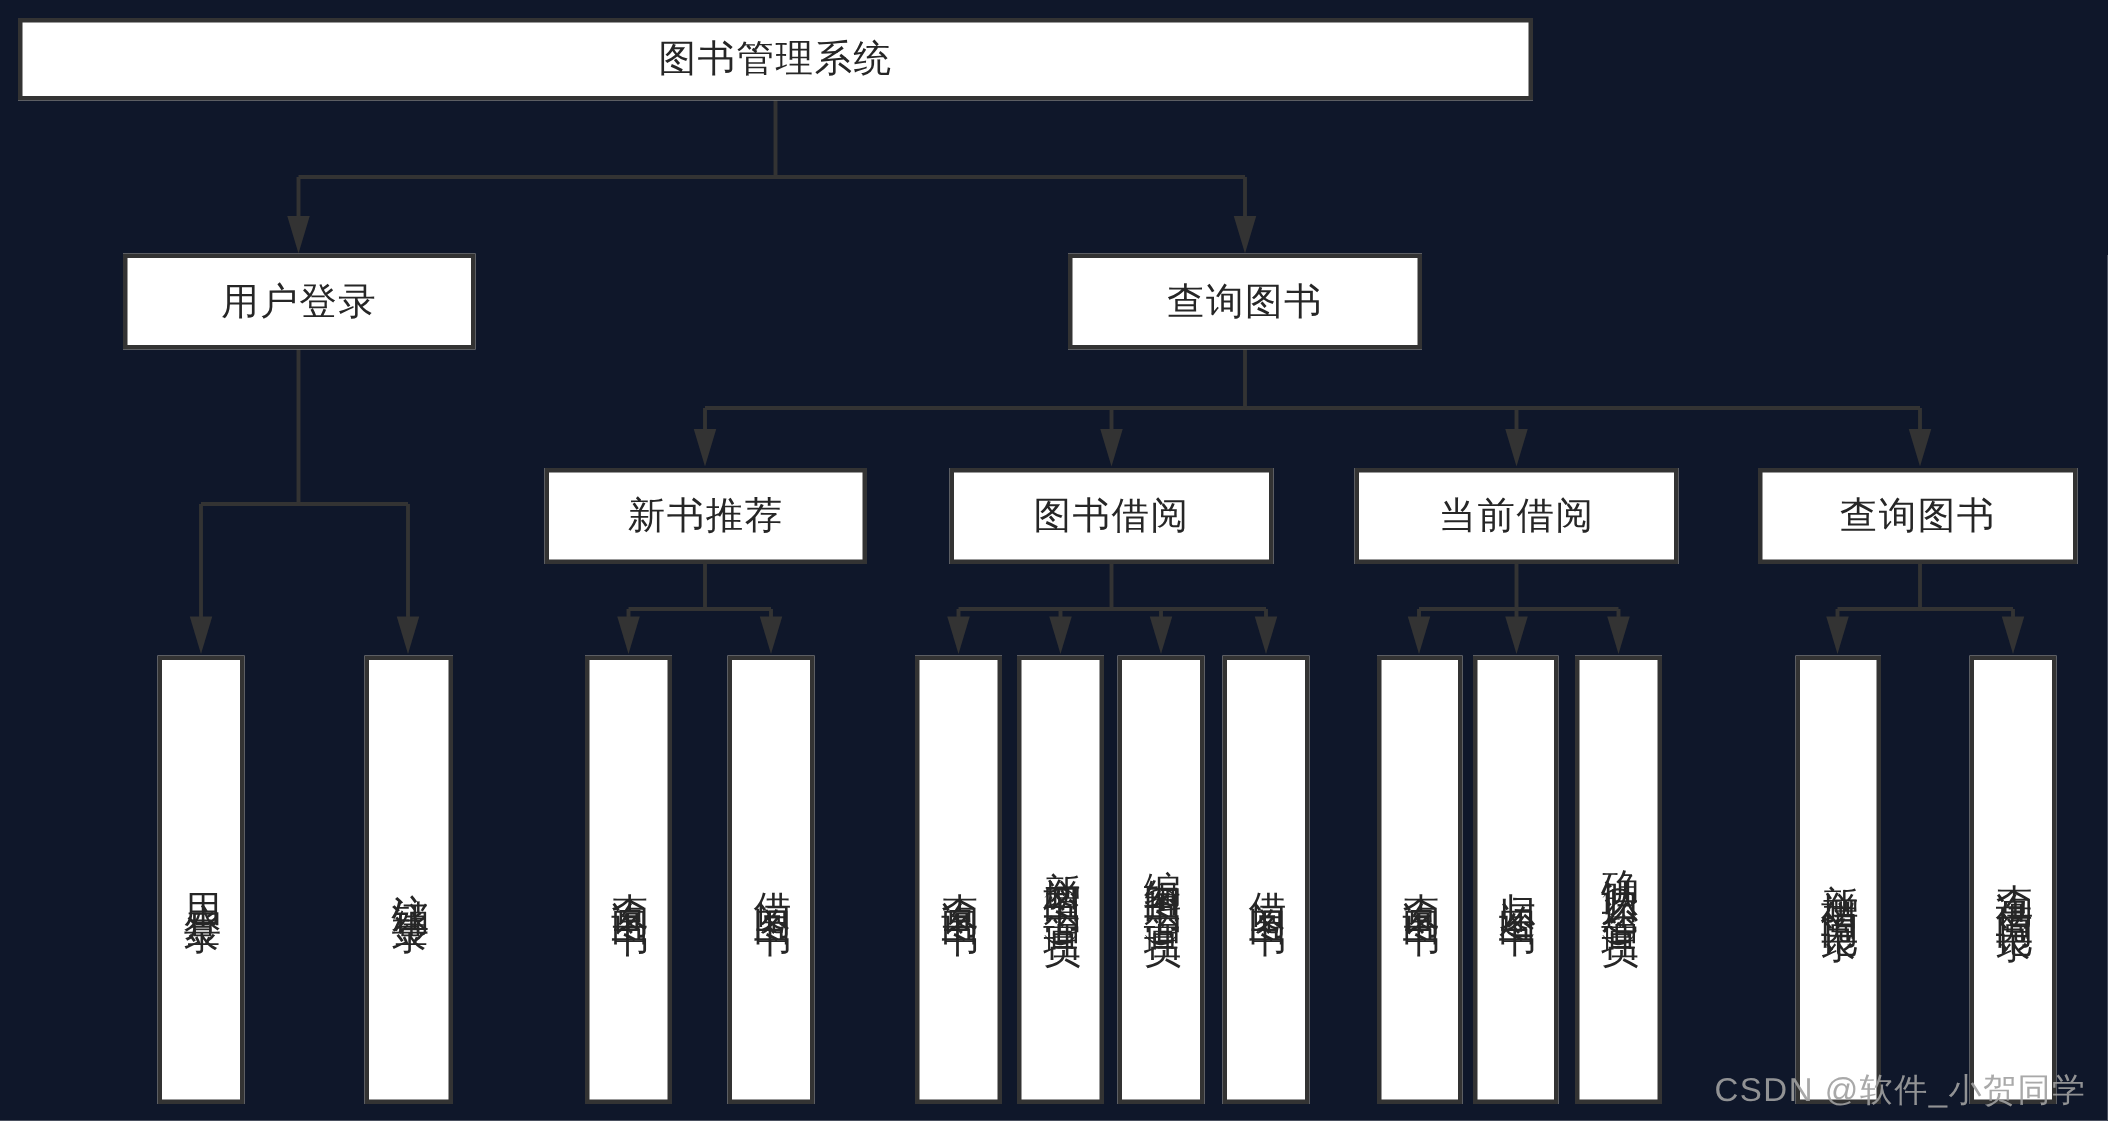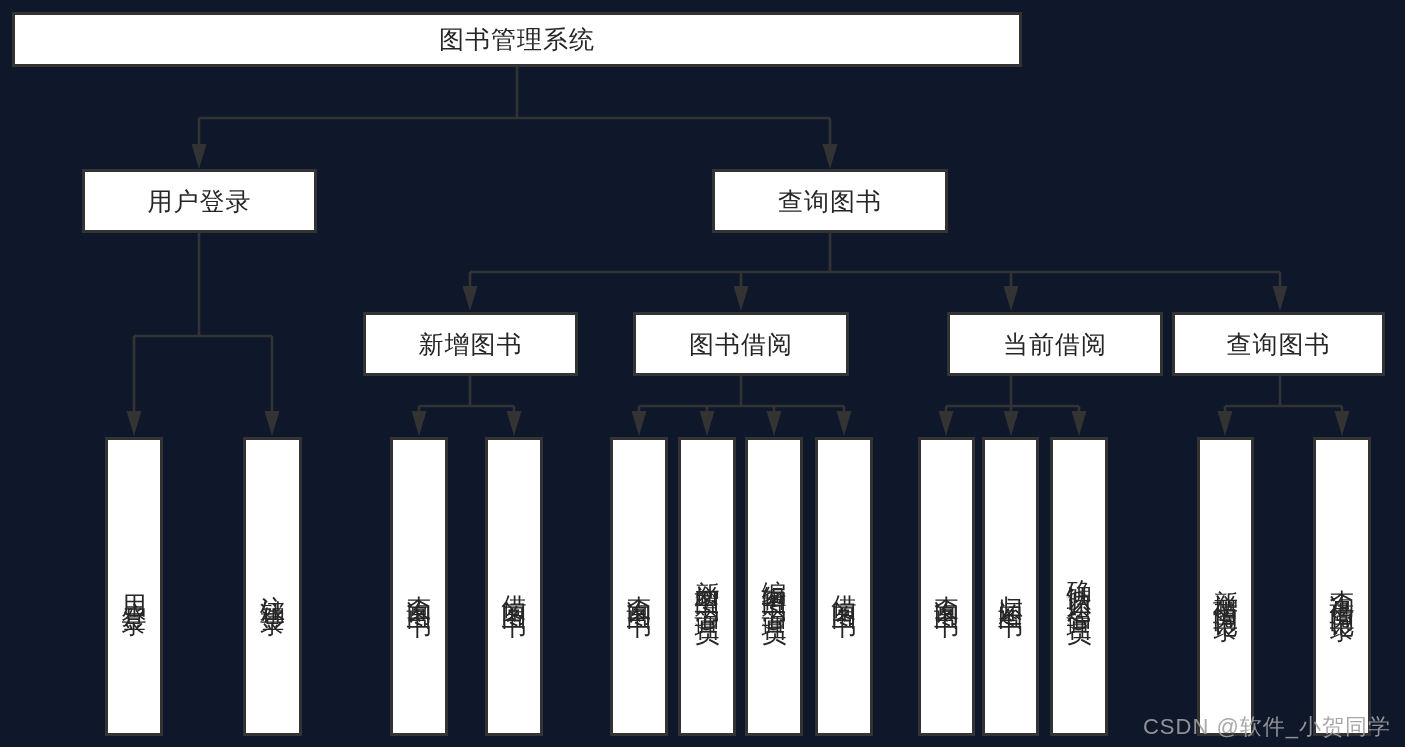--- a/index.html
+++ b/index.html
@@ -106,23 +106,23 @@
       <polygon points="1217.5,411 1232.5,411 1225,436" fill="#333333" stroke="none"></polygon>
       <polygon points="1334.5,411 1349.5,411 1342,436" fill="#333333" stroke="none"></polygon>
     </g>
   </svg>
 
   <div class="box" style="left:12px; top:12px; width:1010px; height:55px;">图书管理系统</div>
 
   <div class="box" style="left:82px; top:169px; width:235px; height:64px;">用户登录</div>
   <div class="box" style="left:712px; top:169px; width:236px; height:64px;">查询图书</div>
 
-  <div class="box" style="left:363px; top:312px; width:215px; height:64px;">新增图书</div>
+  <div class="box" style="left:363px; top:312px; width:215px; height:64px;">新书推荐</div>
   <div class="box" style="left:633px; top:312px; width:216px; height:64px;">图书借阅</div>
-  <div class="box" style="left:903px; top:312px; width:216px; height:64px;margin-left:44px;">当前借阅</div>
+  <div class="box" style="left:903px; top:312px; width:216px; height:64px;">当前借阅</div>
   <div class="box" style="left:1172px; top:312px; width:213px; height:64px;">查询图书</div>
 
   <div class="box leaf" style="left:105px; top:437px; width:58px; height:299px;">用户登录</div>
   <div class="box leaf" style="left:243px; top:437px; width:59px; height:299px;">注销登录</div>
 
   <div class="box leaf" style="left:390px; top:437px; width:58px; height:299px;">查询图书</div>
   <div class="box leaf" style="left:485px; top:437px; width:58px; height:299px;">借阅图书</div>
 
   <div class="box leaf" style="left:610px; top:437px; width:58px; height:299px;">查询图书</div>
   <div class="box leaf" style="left:678px; top:437px; width:58px; height:299px;">新增图书（管理员）</div>

